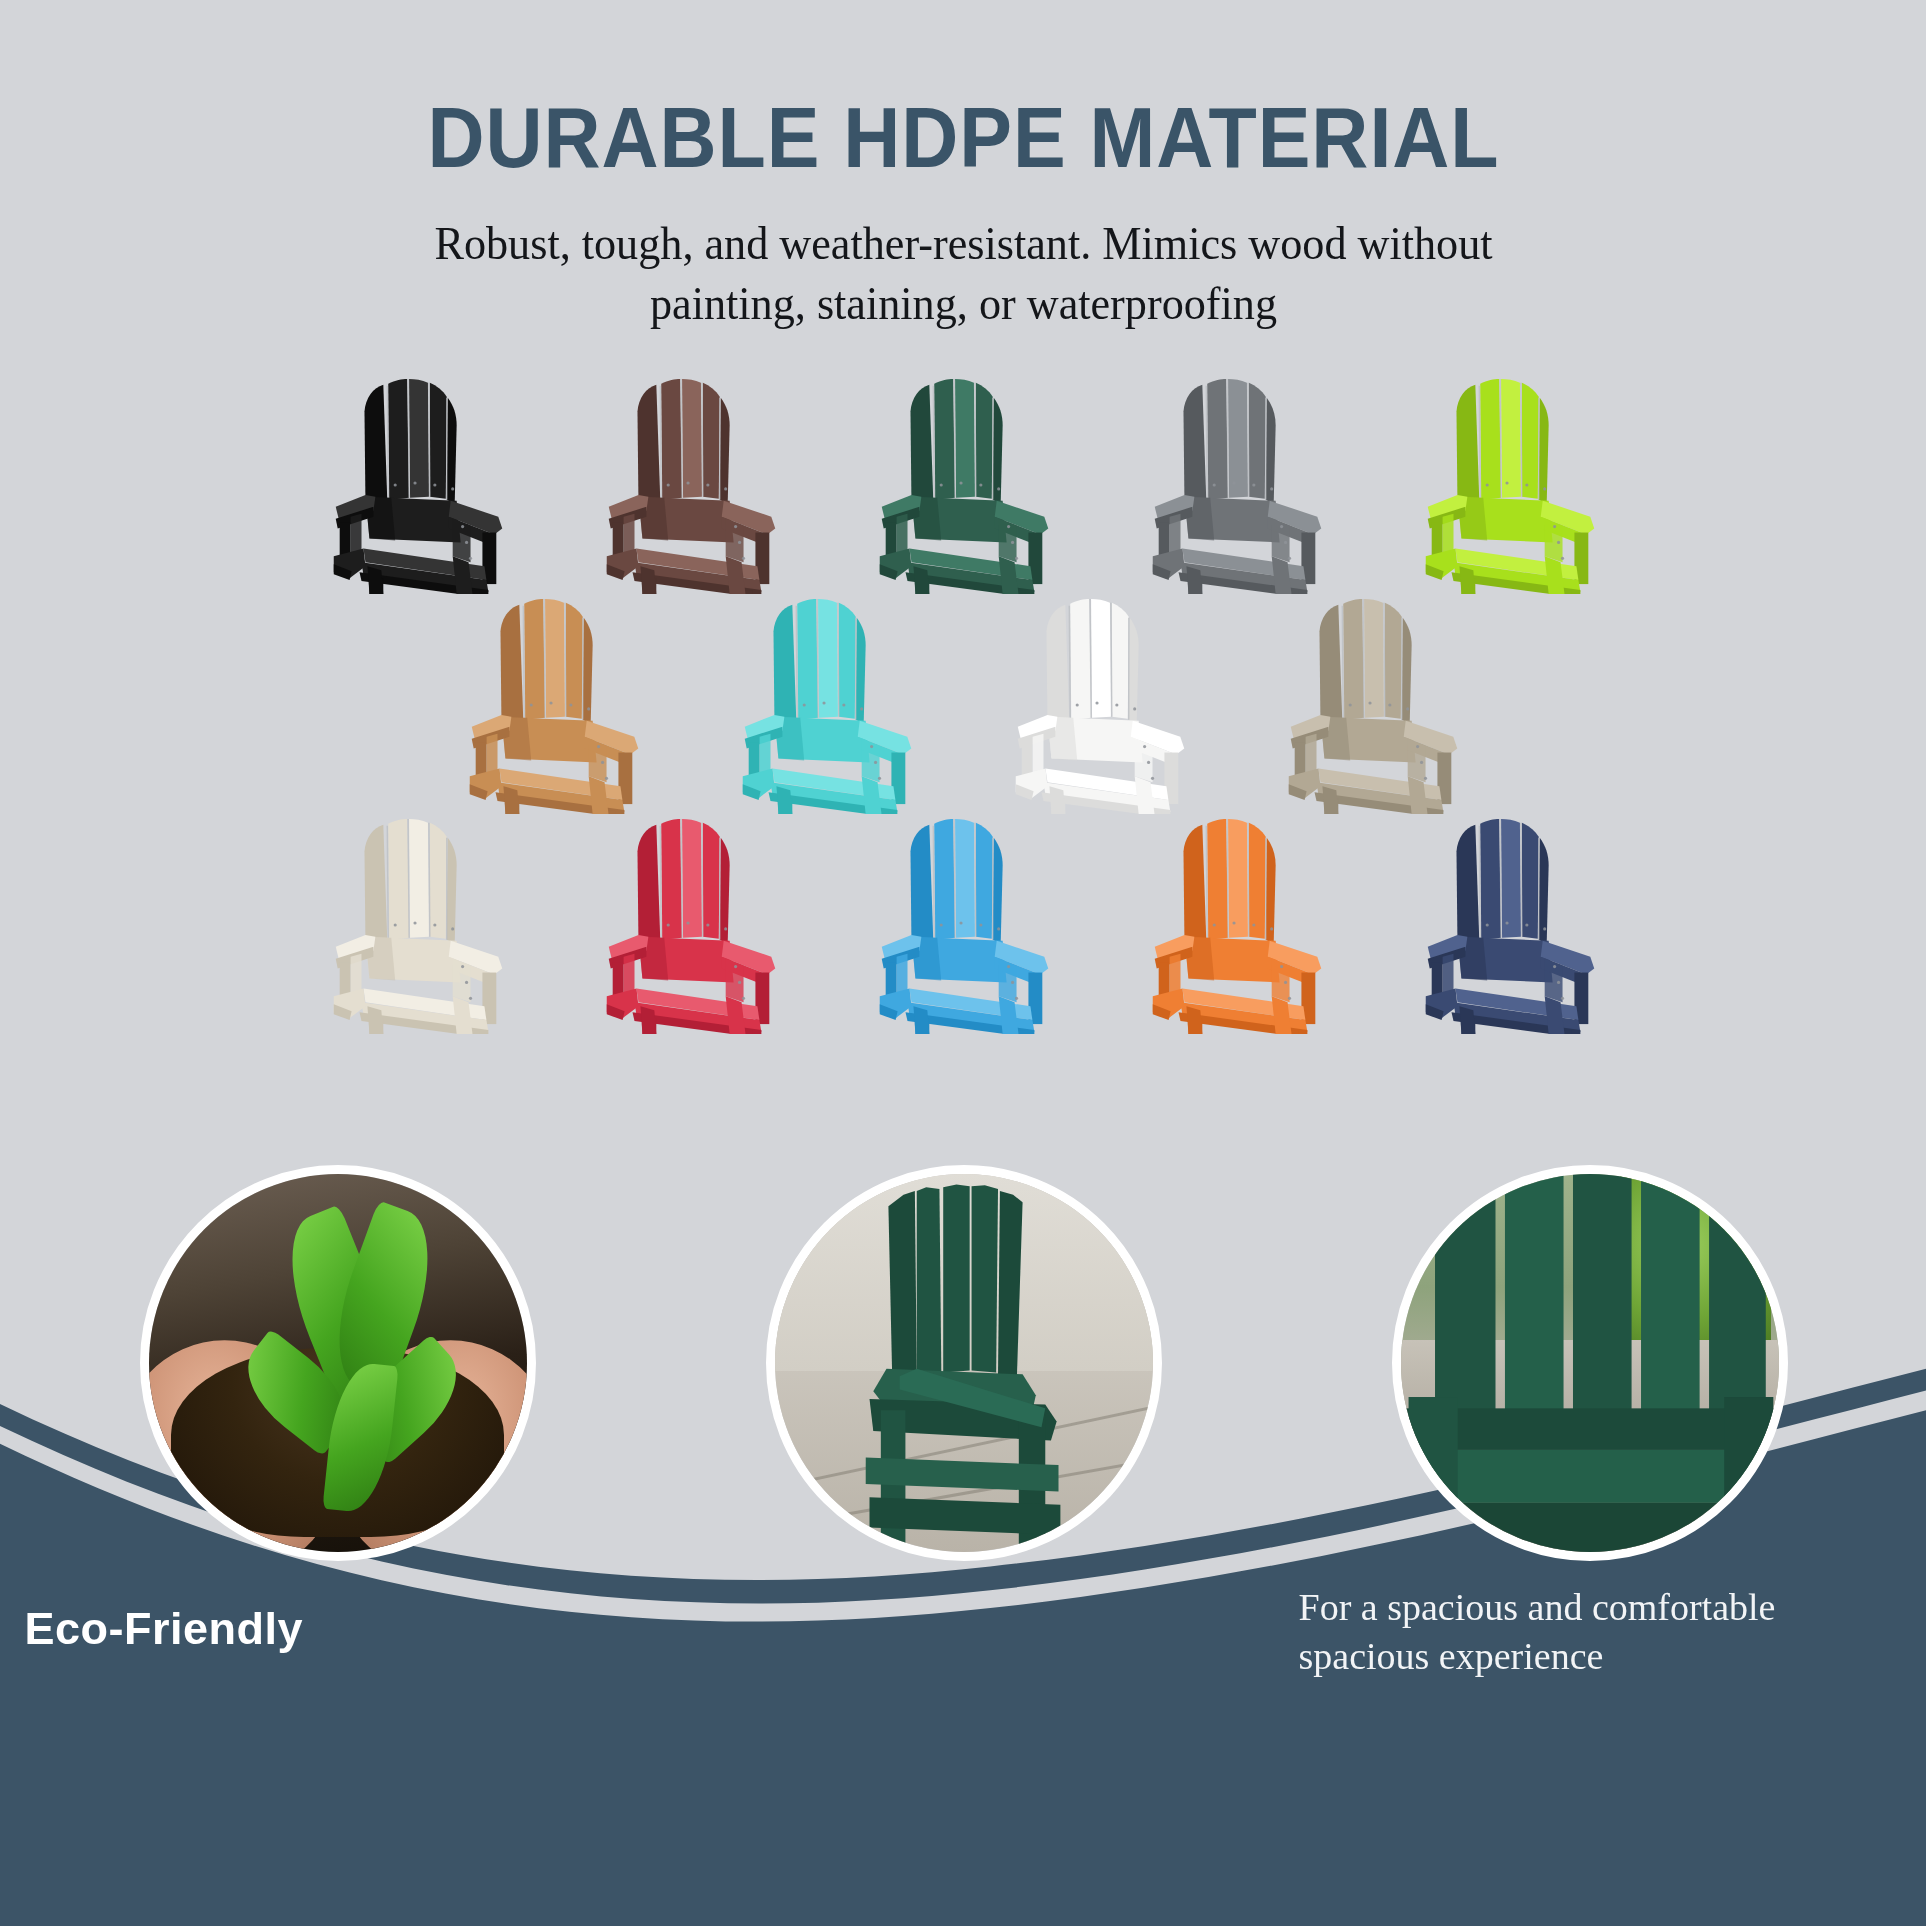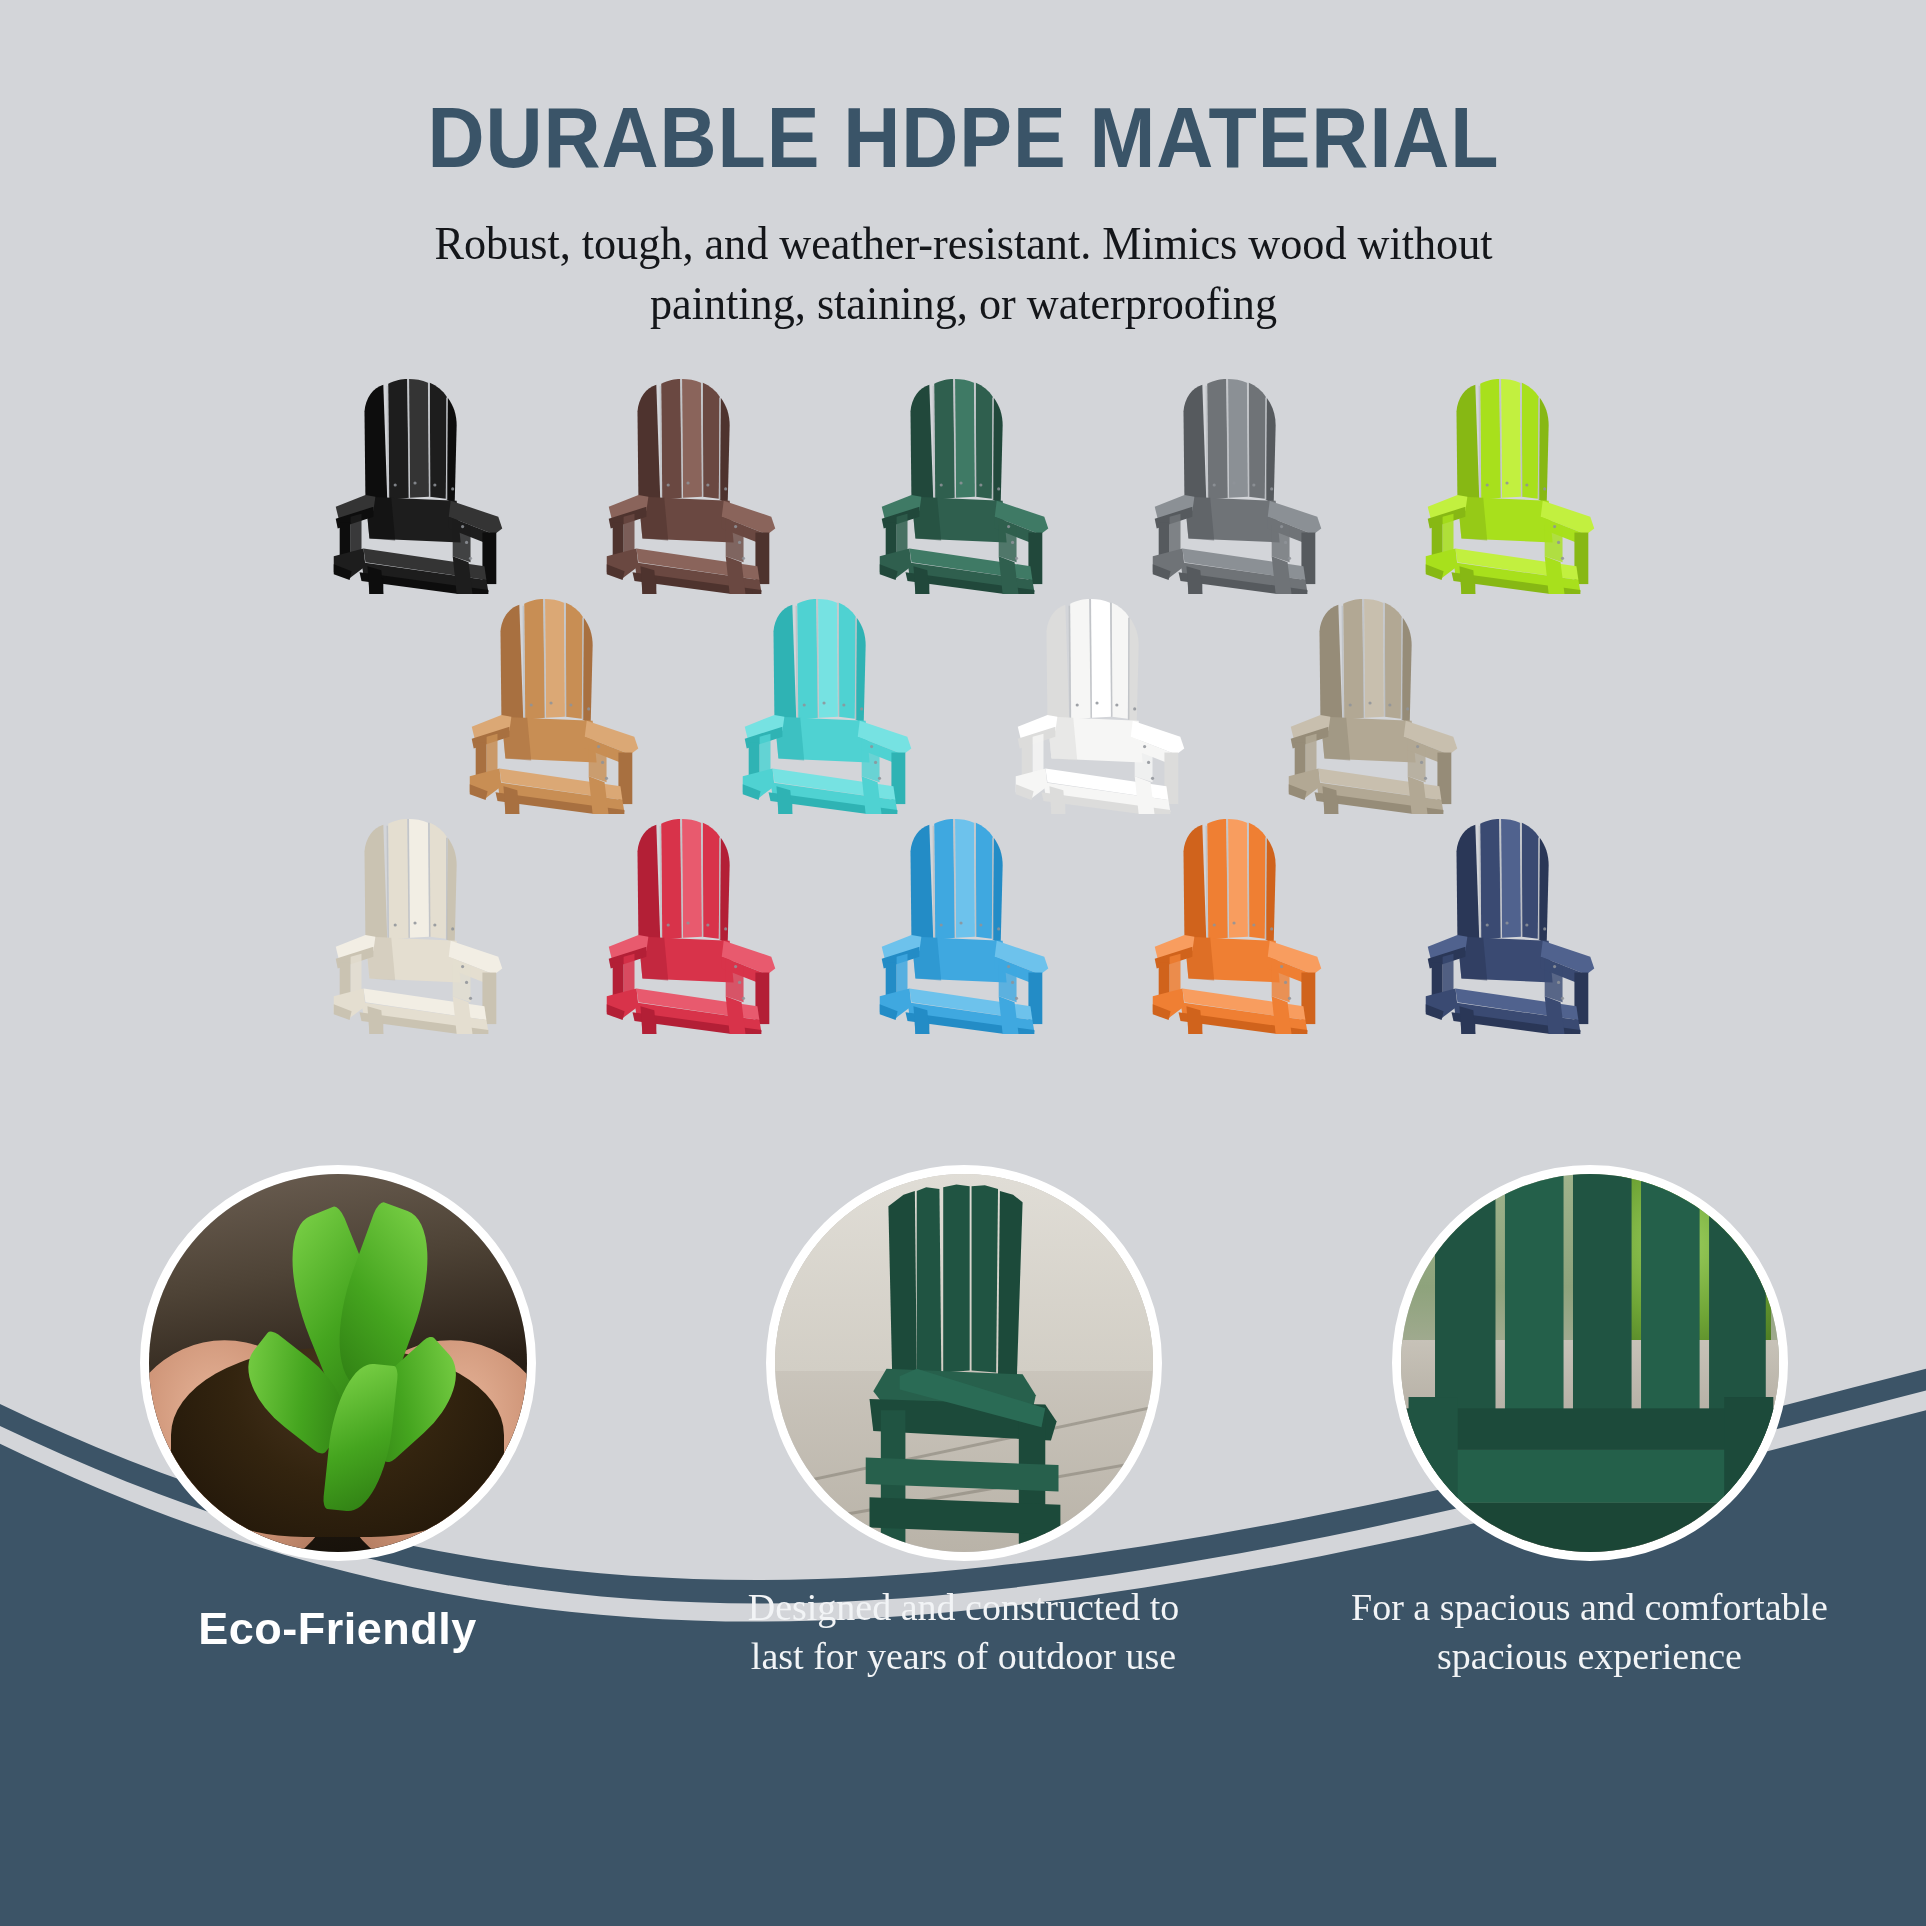--- a/index.html
+++ b/index.html
@@ -79,21 +79,20 @@
     position: absolute;
     left: 0; bottom: 0;
     width: 1927px;
     height: 762px;
     display: flex;
     justify-content: center;
   }
   .feature {
     width: 626px;
     position: relative;
-    text-align: center;
   }
   .circle-wrap {
     width: 396px;
     height: 396px;
     margin: 0 auto;
     border-radius: 50%;
     border: 9px solid #ffffff;
     overflow: hidden;
     position: relative;
     background: #cfcfcf;
@@ -1009,24 +1008,20 @@
             <path d="M100,238 L286,244 L298,262 L292,282 L104,272 Z" fill="#1c4a3a"></path>
             <rect x="112" y="250" width="26" height="150" fill="#205442"></rect>
             <rect x="258" y="256" width="28" height="144" fill="#1c4a3a"></rect>
             <path d="M96,300 L300,308 L300,336 L96,328 Z" fill="#27604c"></path>
             <path d="M100,342 L302,350 L302,382 L100,374 Z" fill="#1c4a3a"></path>
             <path d="M132,214 L150,206 L286,248 L282,268 L132,228 Z" fill="#2a6b55"></path>
           </svg>
         </div>
       </div>
     </div>
-    <div class="feature-desc">
-      <div>Designed and constructed to</div>
-      <div>last for years of outdoor use</div>
-    </div>
   </div>
 
   <div class="feature">
     <div class="circle-wrap">
       <div class="circle-img photo-seat">
         <div class="hedge"></div>
         <div class="ground"></div>
         <div class="seatchair">
           <svg viewBox="0 0 400 400" preserveAspectRatio="xMidYMid slice">
             <g fill="#205442">

